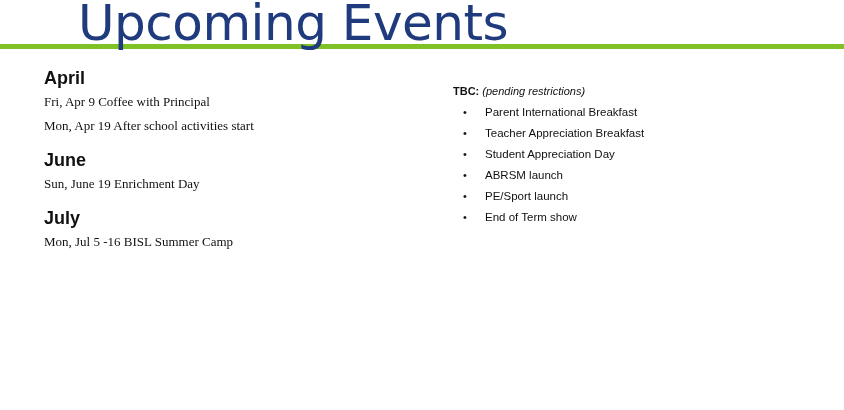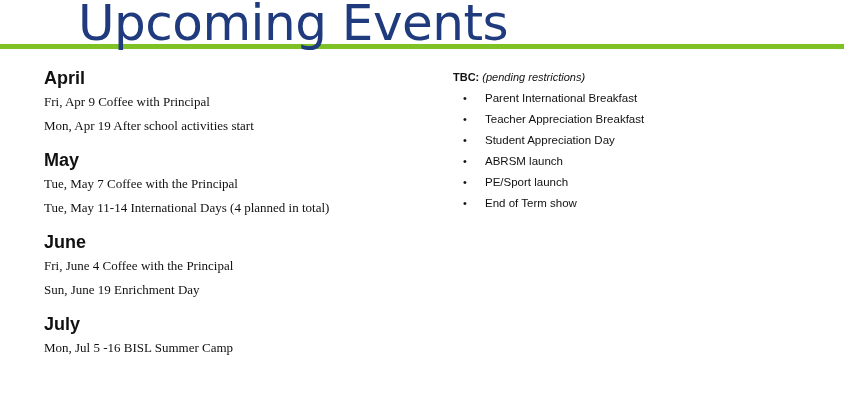--- a/index.html
+++ b/index.html
@@ -17,48 +17,42 @@
       z-index: 1;
     }
     .rule {
       position: absolute; left: 0; top: 44px; width: 844px; height: 5px;
       background: #7ec225;
     }
     .left-col { position: absolute; left: 44px; top: 69px; width: 380px; }
     .month { margin-bottom: 16px; }
     .month-title { font-weight: bold; font-size: 18px; line-height: 18px; height: 18px; margin-bottom: 6px; }
     .event { font-size: 13px; line-height: 18px; height: 18px; margin-bottom: 6px; font-family: Liberation Serif, serif; }
-    .right-col { position: absolute; left: 453px; top: 70px; width: 380px; }
+    .right-col { position: absolute; left: 453px; top: 84px; width: 380px; }
     .tbc-head { font-size: 11px; line-height: 15px; margin-bottom: 6px; }
     .tbc-head b { font-weight: bold; }
     .tbc-head i { font-style: italic; }
     ul.tbc-list { list-style: none; margin: 0; padding: 0; }
     ul.tbc-list li { font-size: 11.5px; line-height: 15px; height: 15px; margin-bottom: 6px; position: relative; padding-left: 32px; }
     ul.tbc-list li .bullet { position: absolute; left: 10px; top: 0; font-size: 11px; }
   </style>
 </head>
 <body>
 
 <div class="title">Upcoming Events</div>
 <div class="rule"></div>
 
 <div class="left-col">
   <div class="month">
     <div class="month-title">April</div>
     <div class="event">Fri, Apr 9 Coffee with Principal</div>
     <div class="event">Mon, Apr 19 After school activities start</div>
   </div>
   <div class="month">
-    <div class="month-title">May</div>
-    <div class="event">Tue, May 7 Coffee with the Principal</div>
-    <div class="event">Tue, May 11-14 International Days (4 planned in total)</div>
-  </div>
-  <div class="month">
     <div class="month-title">June</div>
-    <div class="event">Fri, June 4 Coffee with the Principal</div>
     <div class="event">Sun, June 19 Enrichment Day</div>
   </div>
   <div class="month">
     <div class="month-title">July</div>
     <div class="event">Mon, Jul 5 -16 BISL Summer Camp</div>
   </div>
 </div>
 
 <div class="right-col">
   <div class="tbc-head">

